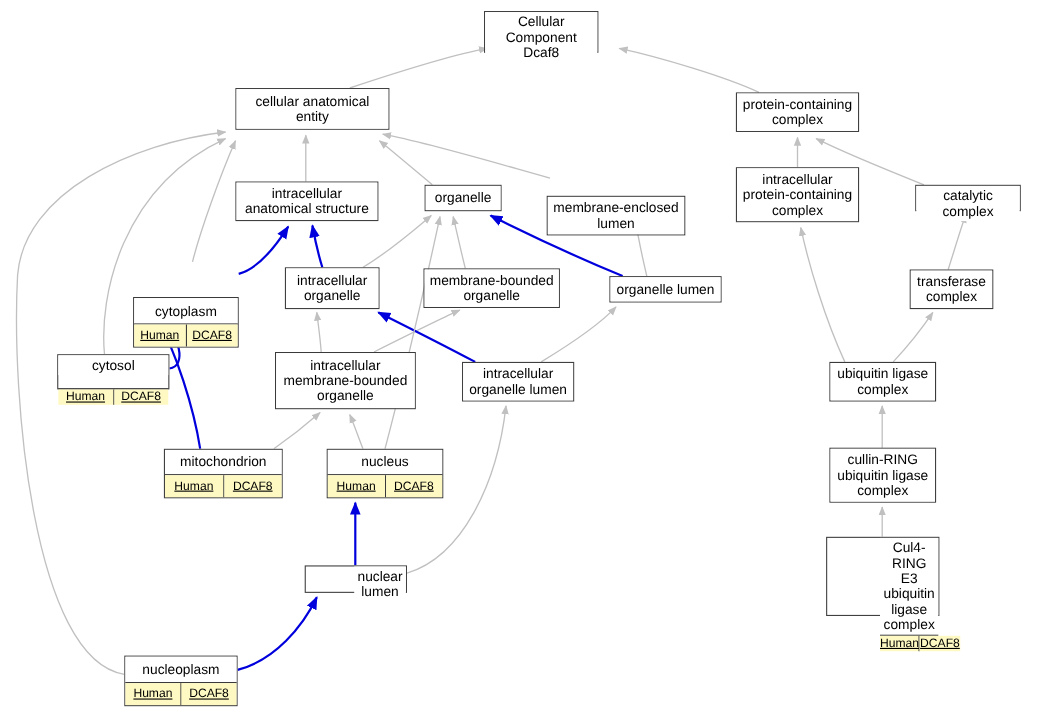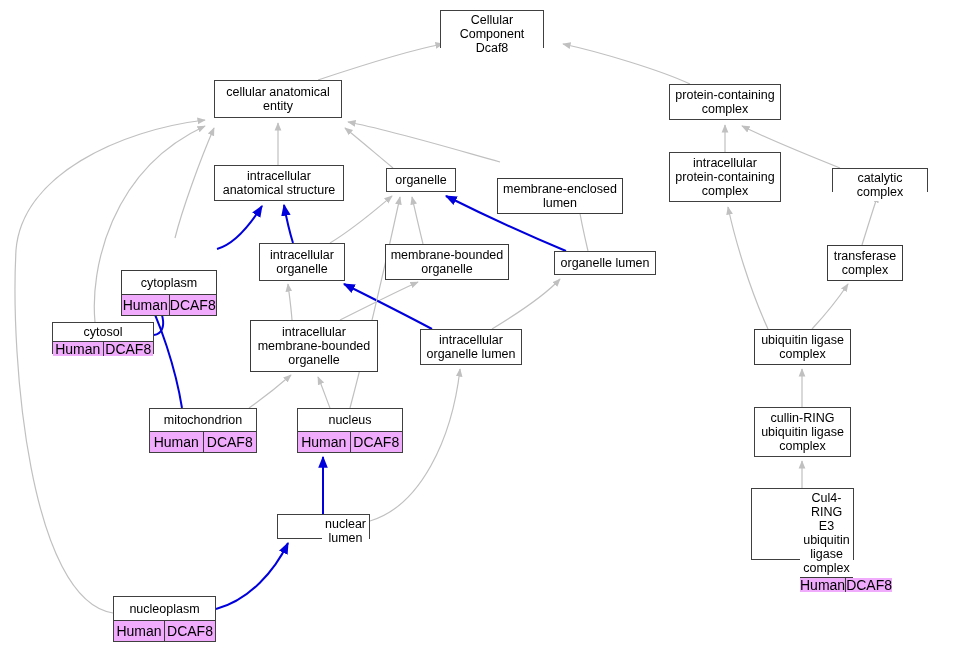--- a/index.html
+++ b/index.html
@@ -47,27 +47,28 @@
     white-space: pre-line;
     background: #ffffff;
   }
   .node-annot {
     display: flex;
     border-top: 1px solid #3a3a3a;
     height: 20px;
   }
   .annot-cell {
     flex: 1 1 50%;
-    background: #f0abfc;
+    background: #fef9c3;
     display: flex;
     align-items: center;
     justify-content: center;
     text-align: center;
-    font-size: 14px;
+    font-size: 11px;
     color: #000000;
+    text-decoration: underline;
   }
   .annot-cell.left { border-right: 1px solid #3a3a3a; }
 </style>
 </head>
 <body>
 
 <div id="canvas">
   <svg id="edges" viewBox="0 0 955 653">
       <defs>
         <marker id="arrow-regular" viewBox="0 0 10 10" refX="9" refY="5" markerWidth="7" markerHeight="7" orient="auto-start-reverse">
@@ -109,21 +110,21 @@
       <path d="M 370 521 C 420 506 452 440 460 369" fill="none" stroke="#c0c0c0" stroke-width="1.2" marker-end="url(#arrow-regular)"></path>
       <path d="M 216 609 C 250 600 275 570 288 543" fill="none" stroke="#0000dd" stroke-width="2" marker-end="url(#arrow-highlight)"></path>
       <path d="M 802 407 L 802 369" fill="none" stroke="#c0c0c0" stroke-width="1.2" marker-end="url(#arrow-regular)"></path>
       <path d="M 802 488 L 802 461" fill="none" stroke="#c0c0c0" stroke-width="1.2" marker-end="url(#arrow-regular)"></path>
     </svg>
   <div id="nodes">
       <div class="node thick" style="left: 440px; top: 10px; width: 104px; height: 38px;">
         <div class="node-title">Cellular Component
 Dcaf8</div>
       </div>
-      <div class="node thick" style="left: 214px; top: 80px; width: 128px; height: 38px;">
+      <div class="node thick" style="left: 214px; top: 80px; width: 140px; height: 38px;">
         <div class="node-title">cellular anatomical
 entity</div>
       </div>
       <div class="node thick" style="left: 214px; top: 165px; width: 130px; height: 36px;">
         <div class="node-title">intracellular
 anatomical structure</div>
       </div>
       <div class="node thick" style="left: 386px; top: 168px; width: 70px; height: 24px;">
         <div class="node-title">organelle</div>
       </div>
@@ -158,21 +159,21 @@
         <div class="node-title">membrane-bounded
 organelle</div>
       </div>
       <div class="node thick" style="left: 554px; top: 251px; width: 102px; height: 24px;">
         <div class="node-title">organelle lumen</div>
       </div>
       <div class="node" style="left: 827px; top: 245px; width: 76px; height: 36px;">
         <div class="node-title">transferase
 complex</div>
       </div>
-      <div class="node thick" style="left: 52px; top: 322px; width: 102px; height: 32px;">
+      <div class="node thick" style="left: 52px; top: 322px; width: 102px; height: 32px; gap: 12px;">
         <div class="node-title">cytosol</div>
         <div class="node-annot">
           <div class="annot-cell left">Human</div>
           <div class="annot-cell">DCAF8</div>
         </div>
       </div>
       <div class="node" style="left: 250px; top: 320px; width: 128px; height: 52px;">
         <div class="node-title">intracellular
 membrane-bounded
 organelle</div>

